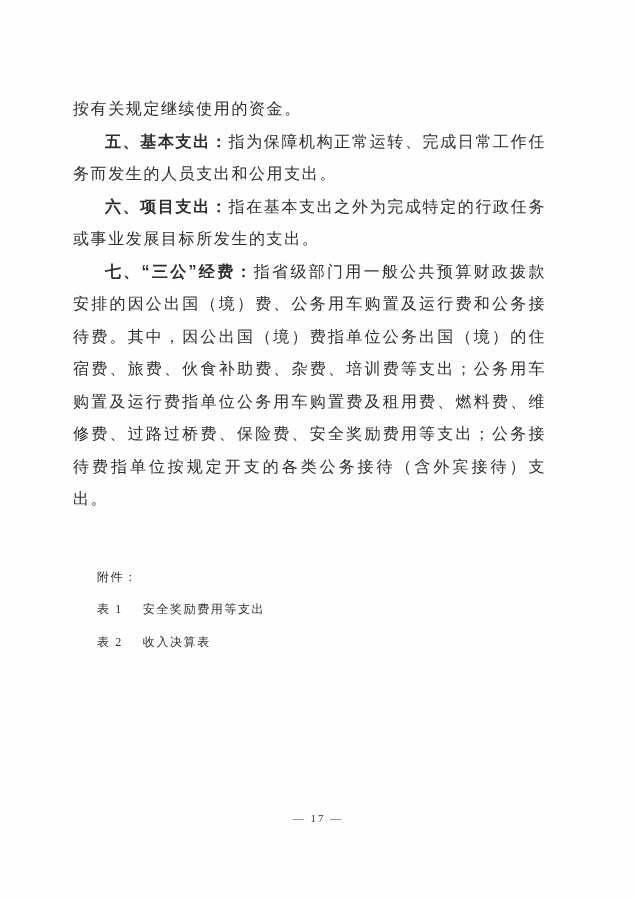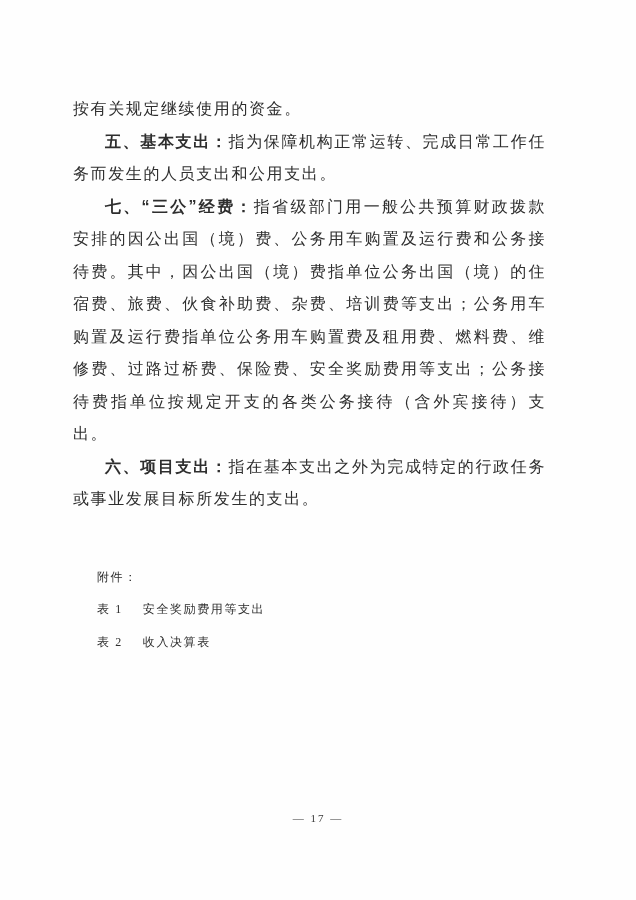--- a/index.html
+++ b/index.html
@@ -84,24 +84,24 @@
   <div class="content">
 
     <div class="body-text">
       <p class="no-indent">
         <span class="lead"></span><span>按有关规定继续使用的资金。</span>
       </p>
       <p>
         <span class="lead">五、基本支出：</span><span>指为保障机构正常运转、完成日常工作任务而发生的人员支出和公用支出。</span>
       </p>
       <p>
-        <span class="lead">七、“三公”经费：</span><span>指省级部门用一般公共预算财政拨款安排的因公出国（境）费、公务用车购置及运行费和公务接待费。其中，因公出国（境）费指单位公务出国（境）的住宿费、旅费、伙食补助费、杂费、培训费等支出；公务用车购置及运行费指单位公务用车购置费及租用费、燃料费、维修费、过路过桥费、保险费、安全奖励费用等支出；公务接待费指单位按规定开支的各类公务接待（含外宾接待）支出。</span>
+        <span class="lead">六、项目支出：</span><span>指在基本支出之外为完成特定的行政任务或事业发展目标所发生的支出。</span>
       </p>
       <p>
-        <span class="lead">六、项目支出：</span><span>指在基本支出之外为完成特定的行政任务或事业发展目标所发生的支出。</span>
+        <span class="lead">七、“三公”经费：</span><span>指省级部门用一般公共预算财政拨款安排的因公出国（境）费、公务用车购置及运行费和公务接待费。其中，因公出国（境）费指单位公务出国（境）的住宿费、旅费、伙食补助费、杂费、培训费等支出；公务用车购置及运行费指单位公务用车购置费及租用费、燃料费、维修费、过路过桥费、保险费、安全奖励费用等支出；公务接待费指单位按规定开支的各类公务接待（含外宾接待）支出。</span>
       </p>
     </div>
 
     <div class="attachments">
       <p class="attachments-label">附件：</p>
       <p class="attachment-item">
         <span class="attachment-no">表 1</span>
         <span class="attachment-title">安全奖励费用等支出</span>
       </p>
       <p class="attachment-item">

